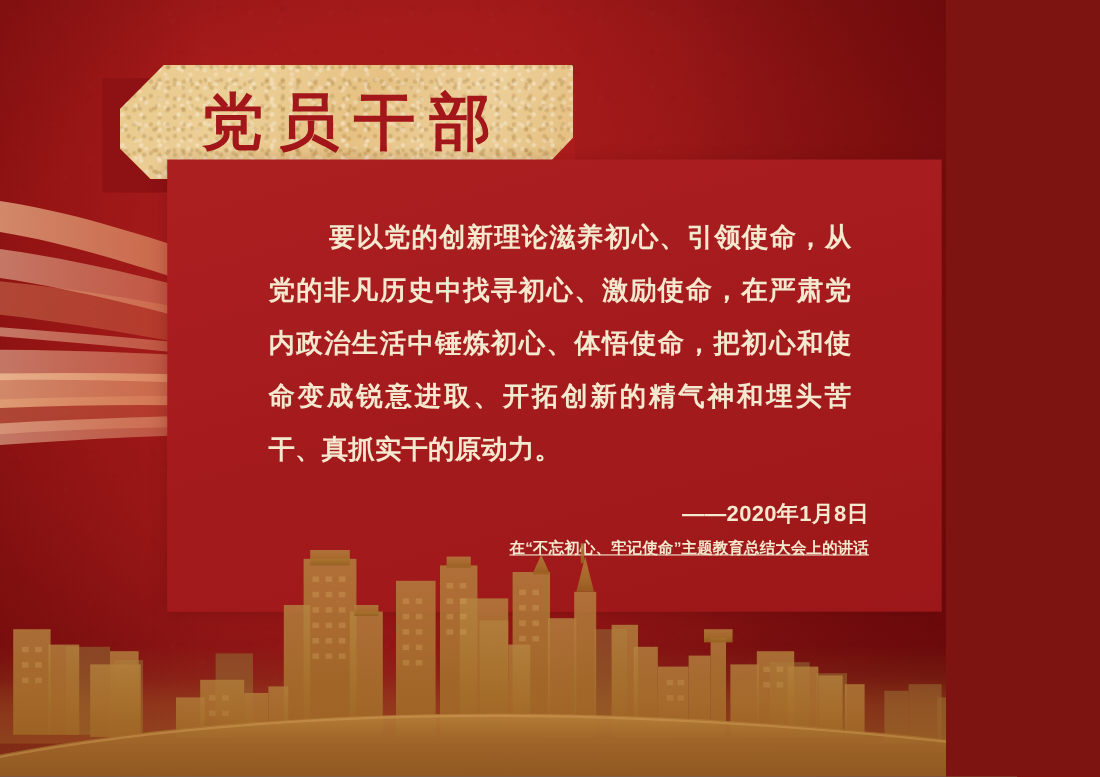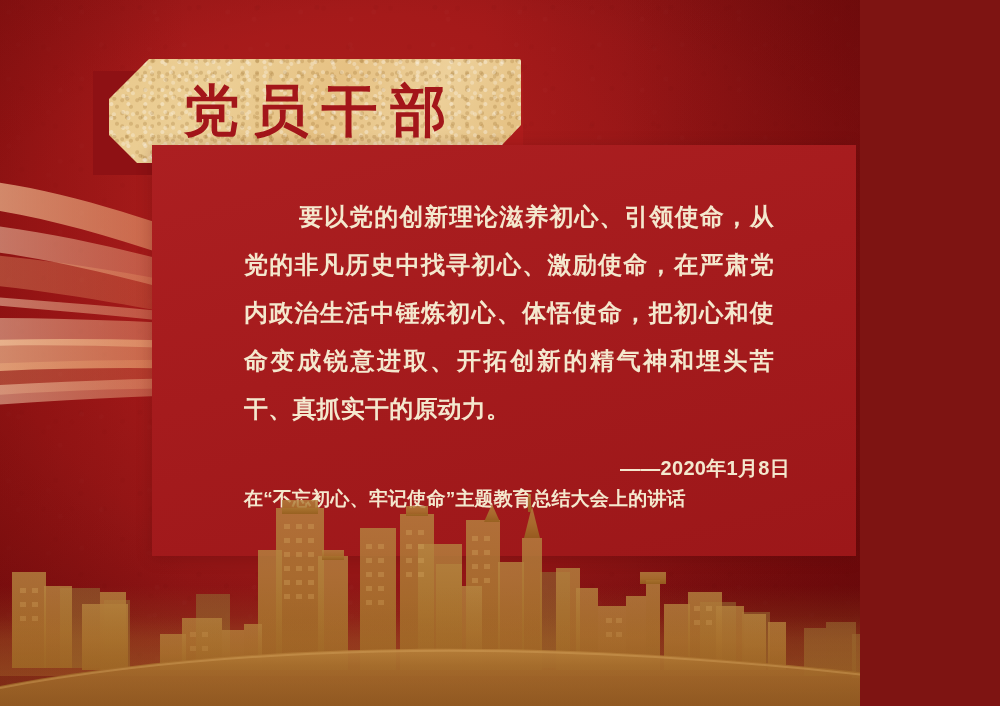--- a/index.html
+++ b/index.html
@@ -191,24 +191,25 @@
     font-weight: bold;
     margin-top: 40px;
   }
   .attrib-date {
     text-align: right;
     font-size: 20px;
     line-height: 30px;
     letter-spacing: 0.3px;
   }
   .attrib-source {
-    text-align: left;
-    font-size: 19px;
+    text-align: right;
+    font-size: 14px;
     line-height: 31px;
     letter-spacing: 0.2px;
+    text-decoration: underline;
   }
 </style>
 </head>
 <body>
 
 <div id="poster">
 
   <div class="bg-base"></div>
   <div class="bg-texture"></div>
   <div class="bg-rightband"></div>

